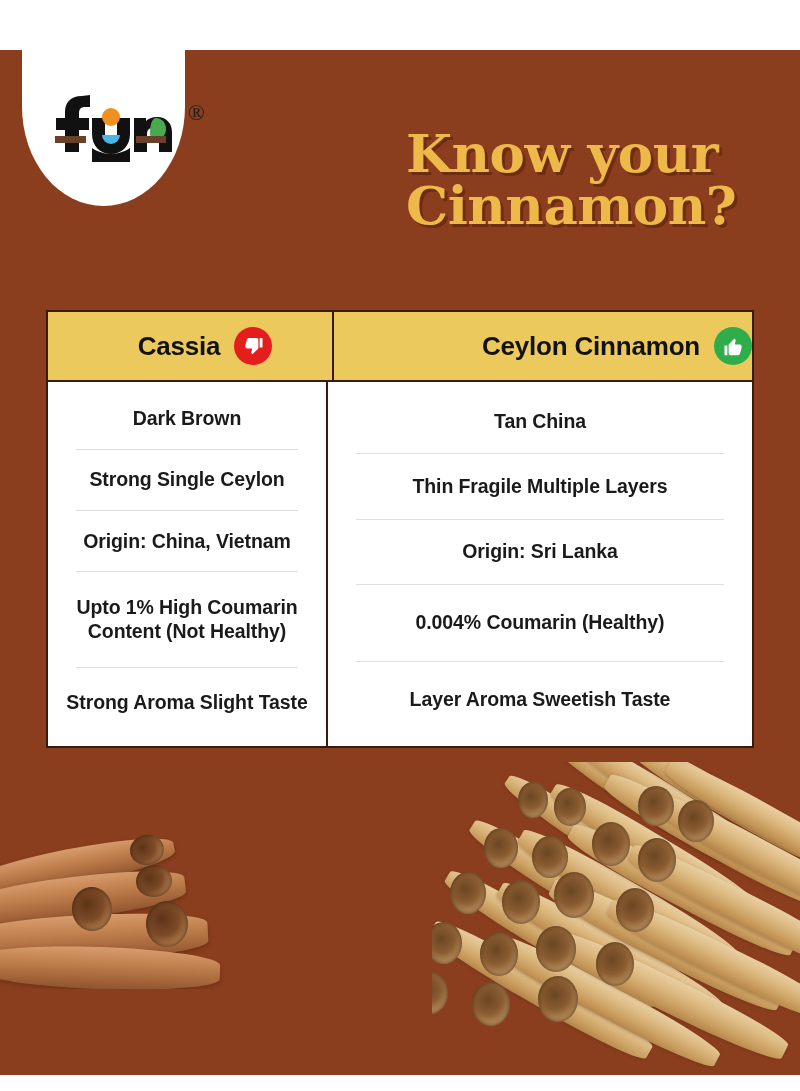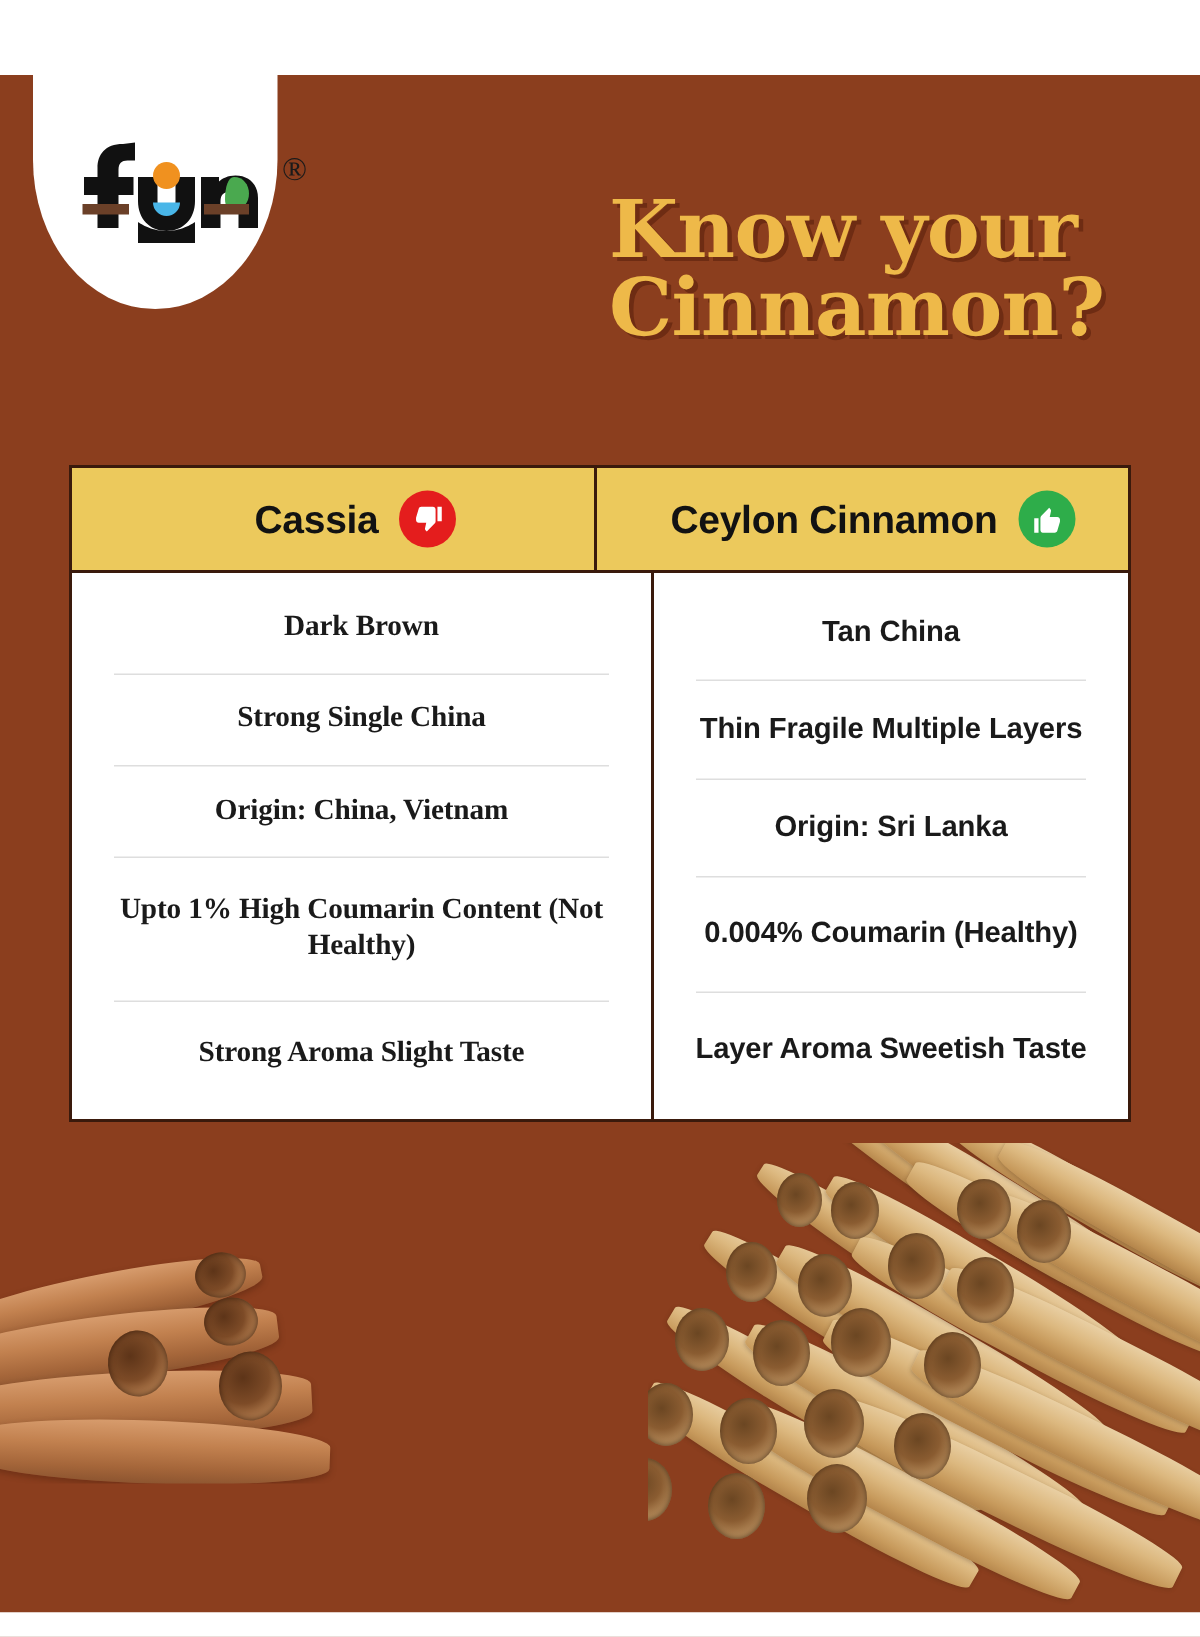--- a/index.html
+++ b/index.html
@@ -100,28 +100,29 @@
   }
   .th {
     display: flex;
     align-items: center;
     justify-content: center;
     gap: 14px;
     box-sizing: border-box;
     position: relative;
   }
   .th-left {
-    width: 350px;
+    width: 286px;
     border-right: 2px solid #3a1a0c;
     padding-left: 30px;
     text-align: right;
   }
   .th-right {
     flex: 1;
     padding-left: 14px;
+    justify-content: flex-end;
   }
   .th-label {
     font-size: 26px;
     font-weight: 700;
     color: #121212;
     letter-spacing: -0.2px;
     white-space: nowrap;
   }
   .badge {
     width: 38px;
@@ -140,23 +141,22 @@
     display: flex;
     flex: 1 1 auto;
   }
   .col {
     box-sizing: border-box;
     display: flex;
     flex-direction: column;
     padding: 6px 0 8px 0;
   }
   .col-left {
-    width: 388px;
+    width: 280px;
     border-right: 2px solid #3a1a0c;
-    font-family: Liberation Serif, serif;
   }
   .col-right { flex: 1; }
 
   .cell {
     flex: 1 1 auto;
     display: flex;
     align-items: center;
     justify-content: center;
     text-align: center;
     padding: 4px 16px;
@@ -271,21 +271,21 @@
           <svg viewBox="0 0 24 24" width="23" height="23" aria-hidden="true">
             <path fill="#ffffff" d="M8.5 21h8.3c.9 0 1.7-.6 1.9-1.5l1.7-5.8c.1-.3.1-.5.1-.7v-1.1c0-1-.8-1.9-1.9-1.9h-5.2l.8-3.8.1-.4c0-.4-.2-.8-.4-1.1L13 3.7 7.4 9.4c-.3.4-.5.8-.5 1.3v8.4c0 1 .8 1.9 1.6 1.9zM5.6 21V11h-3v10h3z"></path>
           </svg>
         </span>
       </div>
     </div>
 
     <div class="tbody">
       <div class="col col-left">
         <div class="cell">Dark Brown</div>
-        <div class="cell">Strong Single China</div>
+        <div class="cell">Strong Single Ceylon</div>
         <div class="cell">Origin: China, Vietnam</div>
         <div class="cell cell-tall">Upto 1% High Coumarin Content (Not Healthy)</div>
         <div class="cell cell-tall">Strong Aroma Slight Taste</div>
       </div>
       <div class="col col-right">
         <div class="cell">Tan China</div>
         <div class="cell">Thin Fragile Multiple Layers</div>
         <div class="cell">Origin: Sri Lanka</div>
         <div class="cell cell-tall">0.004%  Coumarin (Healthy)</div>
         <div class="cell cell-tall">Layer Aroma Sweetish Taste</div>

